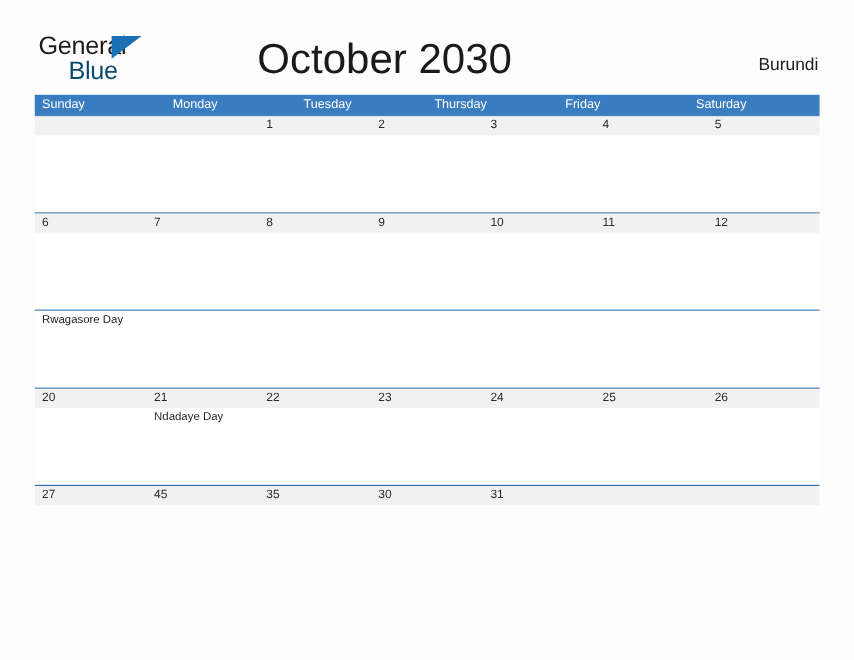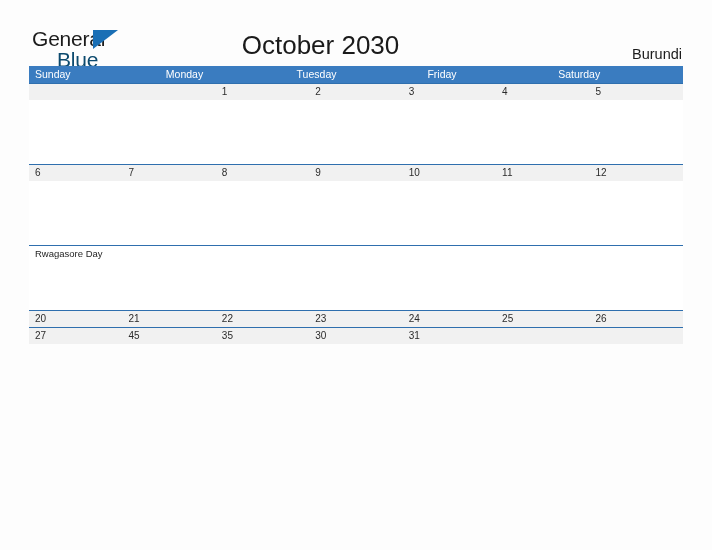--- a/index.html
+++ b/index.html
@@ -69,41 +69,41 @@
     font-family: "Liberation Sans", sans-serif;
     text-align: center;
   }
 
   .title {
     position: absolute;
     left: 0;
     top: 30px;
     width: 641px;
     text-align: center;
-    font-size: 26px;
+    font-size: 35px;
     color: #1a1a1a;
     font-family: "Liberation Sans", sans-serif;
     letter-spacing: 0px;
   }
 
   .country {
     position: absolute;
     right: 30px;
     top: 46px;
     font-size: 14.5px;
     color: #1c1c1c;
     font-family: "Liberation Sans", sans-serif;
     text-align: right;
   }
 
   
   .cal {
     position: absolute;
     left: 29px;
-    top: 66px;
+    top: 79px;
     width: 654px;
   }
 
   .week-head {
     display: flex;
     background: #3a7cc0;
     height: 17px;
   }
   .week-head .cell {
     flex: 1 1 0;
@@ -177,20 +177,21 @@
     <div class="country">Burundi</div>
 
   </div>
 
   <div class="cal">
 
     <div class="week-head">
       <div class="cell">Sunday</div>
       <div class="cell">Monday</div>
       <div class="cell">Tuesday</div>
+      <div class="cell">Thursday</div>
       <div class="cell">Friday</div>
       <div class="cell">Saturday</div>
     </div>
 
     <div class="week h-first">
       <div class="datestrip">
         <div class="cell"></div>
         <div class="cell"></div>
         <div class="cell">1</div>
         <div class="cell">2</div>
@@ -287,20 +288,43 @@
     <div class="week h-80">
       <div class="datestrip">
         <div class="cell">20</div>
         <div class="cell">21</div>
         <div class="cell">22</div>
         <div class="cell">23</div>
         <div class="cell">24</div>
         <div class="cell">25</div>
         <div class="cell">26</div>
       </div>
+      <div class="bodystrip">
+        <div class="cell">
+            <span class="evt"></span>
+          </div>
+        <div class="cell">
+            <span class="evt">Ndadaye Day</span>
+          </div>
+        <div class="cell">
+            <span class="evt"></span>
+          </div>
+        <div class="cell">
+            <span class="evt"></span>
+          </div>
+        <div class="cell">
+            <span class="evt"></span>
+          </div>
+        <div class="cell">
+            <span class="evt"></span>
+          </div>
+        <div class="cell">
+            <span class="evt"></span>
+          </div>
+      </div>
     </div>
 
     <div class="week h-last">
       <div class="datestrip">
         <div class="cell">27</div>
         <div class="cell">45</div>
         <div class="cell">35</div>
         <div class="cell">30</div>
         <div class="cell">31</div>
         <div class="cell"></div>

